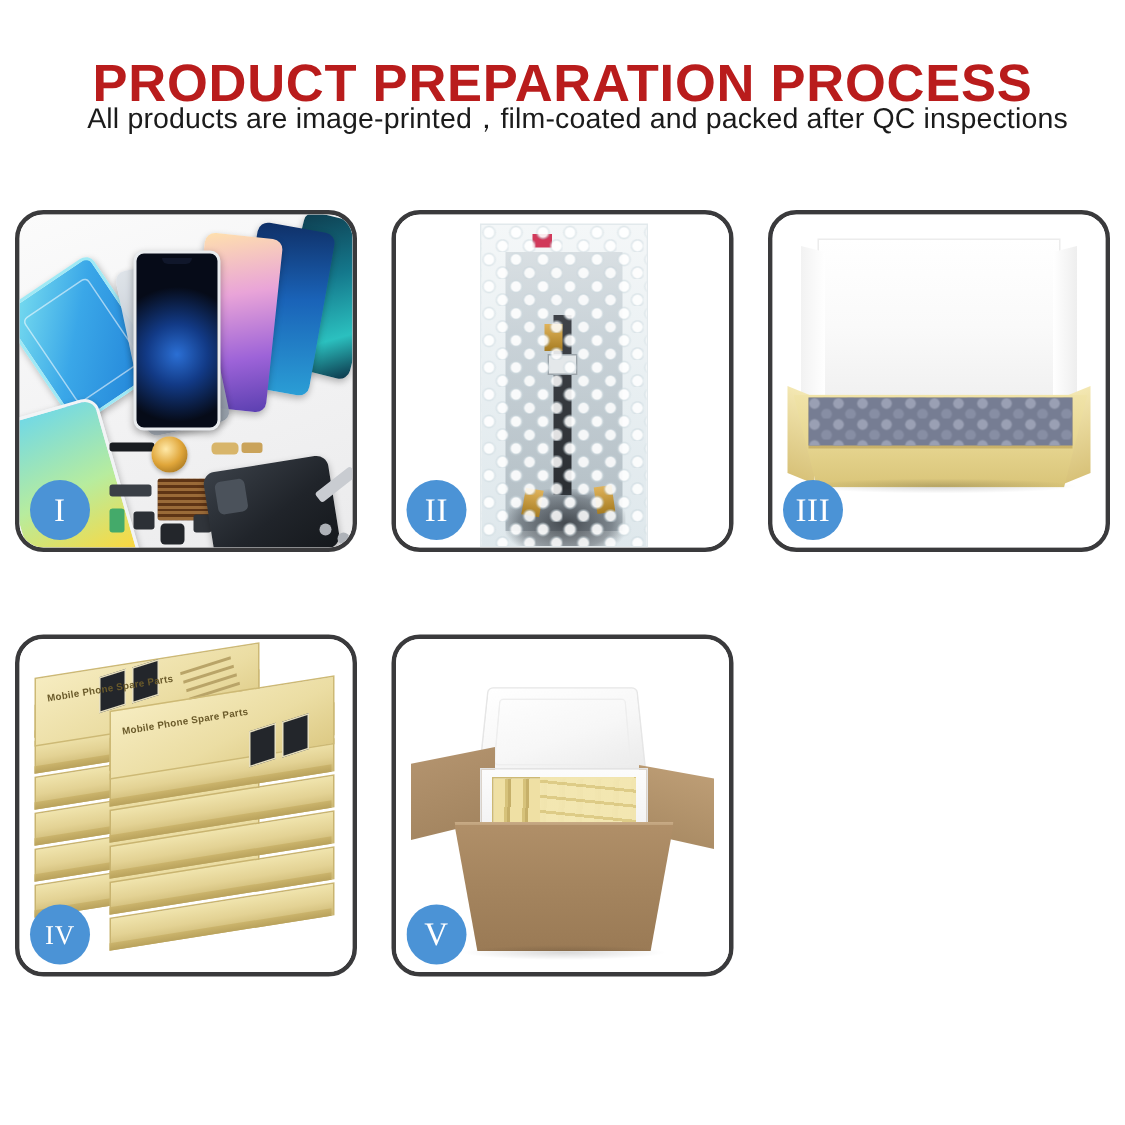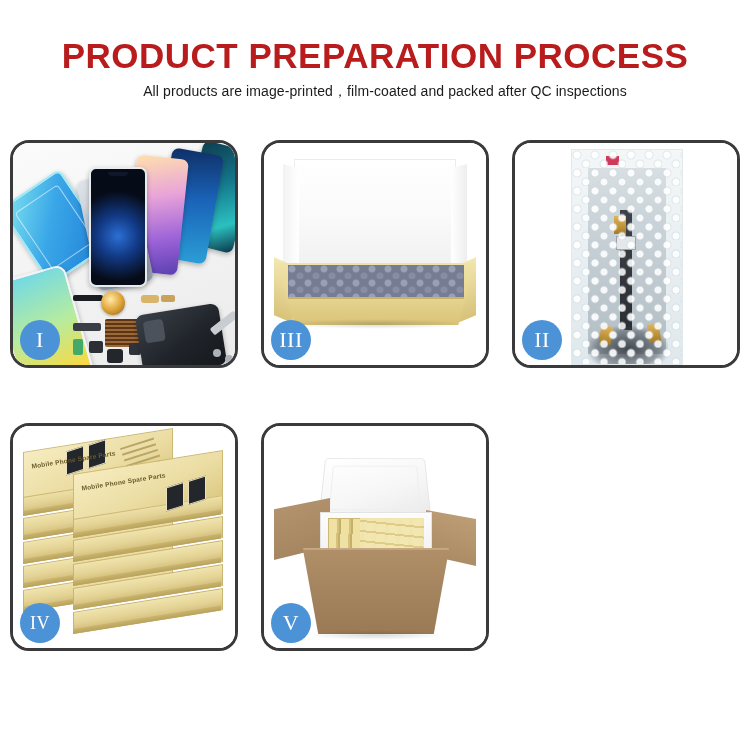--- a/index.html
+++ b/index.html
@@ -14,24 +14,24 @@
   
   .header { position: absolute; left: 0; top: 0; width: 750px; height: 128px; }
   .title {
     position: absolute; left: 0; top: 36px; width: 750px;
     text-align: center;
     font-family: "Liberation Sans", sans-serif;
     font-size: 35px; font-weight: 700; letter-spacing: 0.5px;
     color: #b91c1c; white-space: nowrap;
   }
   .subtitle {
-    position: absolute; left: 0; top: 83px; width: 750px;
+    position: absolute; left: 0; top: 66px; width: 750px;
     text-align: center;
     font-family: "Liberation Sans", sans-serif;
-    font-size: 14px; font-weight: 400; letter-spacing: 0.1px;
+    font-size: 19px; font-weight: 400; letter-spacing: 0.1px;
     color: #1b1b1b; white-space: nowrap; padding-left: 20px;
   }
 
   
   .grid {
     position: absolute; left: 10px; top: 140px;
     width: 730px; height: 540px;
     display: grid;
     grid-template-columns: repeat(3, 228px);
     grid-template-rows: 228px 228px;
@@ -356,47 +356,47 @@
         <div class="sp sp10"></div>
         <div class="ph ph-h"></div>
         <div class="sp sp11"></div>
         <div class="sp sp12"></div>
         <div class="sp sp13"></div>
       </div>
       <div class="badge">I</div>
     </div>
 
     <div class="panel">
-      <div class="scene p3">
-        <div class="box3-lid"></div>
-        <div class="box3-flapL"></div>
-        <div class="box3-flapR"></div>
-        <div class="box3-tray"></div>
-        <div class="box3-tray-in"></div>
-        <div class="box3-foam"></div>
-        <div class="box3-shadow"></div>
-      </div>
-      <div class="badge">III</div>
-    </div>
-
-    <div class="panel">
       <div class="scene p2">
         <div class="bag">
           <div class="lcd"></div>
           <div class="flex"></div>
           <div class="connector"></div>
           <div class="goldtab gt1"></div>
           <div class="dustbase"></div>
           <div class="goldtab gt2"></div>
           <div class="goldtab gt3"></div>
           <div class="redtab"></div>
           <div class="bubbles"></div>
         </div>
       </div>
       <div class="badge">II</div>
+    </div>
+
+    <div class="panel">
+      <div class="scene p3">
+        <div class="box3-lid"></div>
+        <div class="box3-flapL"></div>
+        <div class="box3-flapR"></div>
+        <div class="box3-tray"></div>
+        <div class="box3-tray-in"></div>
+        <div class="box3-foam"></div>
+        <div class="box3-shadow"></div>
+      </div>
+      <div class="badge">III</div>
     </div>
 
     <div class="panel">
       <div class="scene p4">
         <div class="stack">
           <div class="slab slabF"></div>
           <div class="slab slabE"></div>
           <div class="slab slabD"></div>
           <div class="slab slabC"></div>
           <div class="slab slabB"></div>

